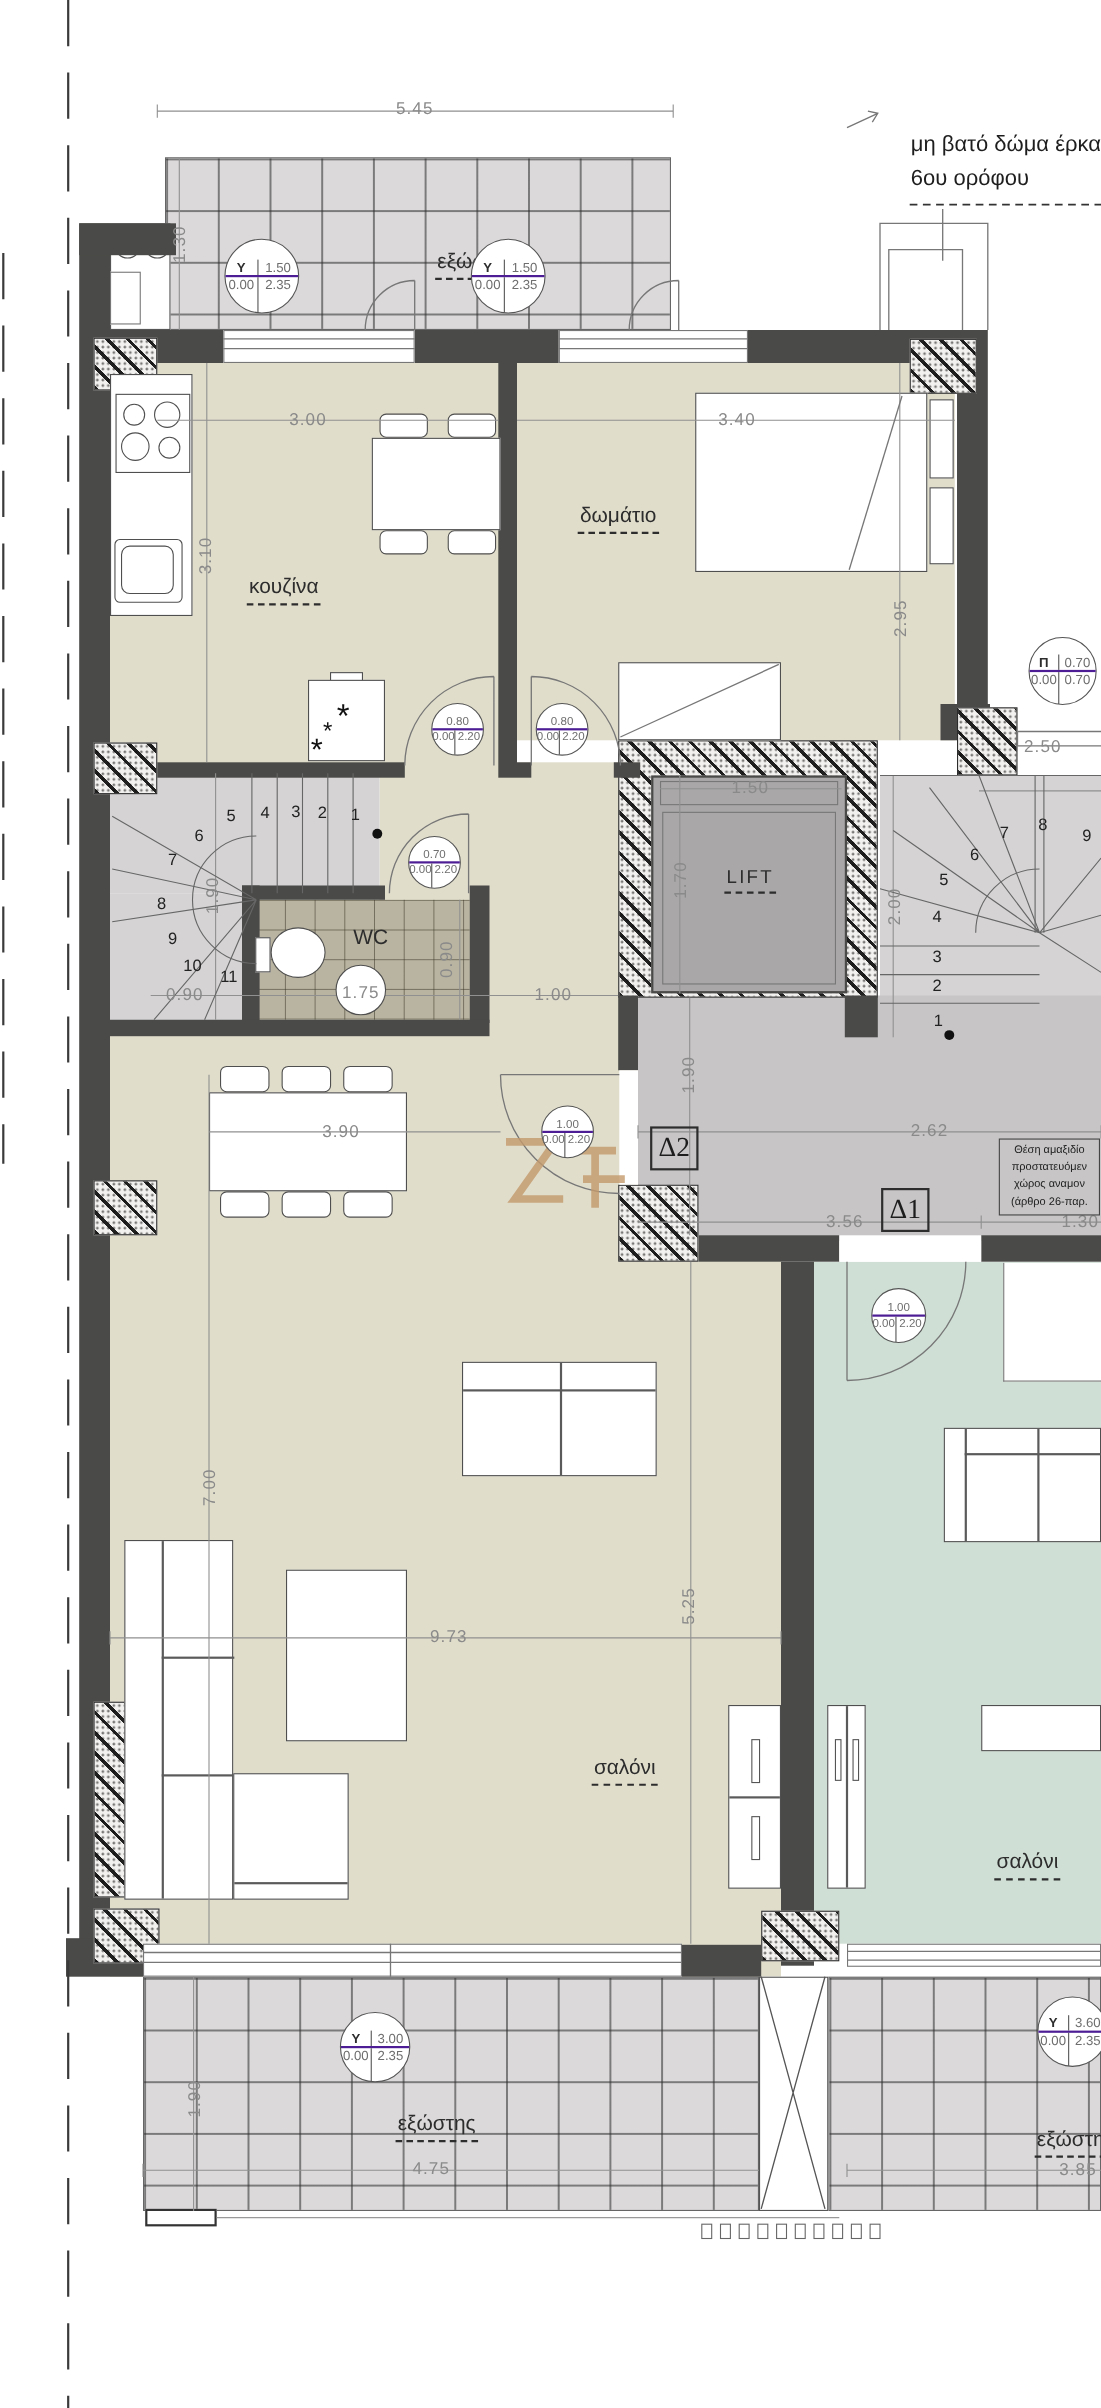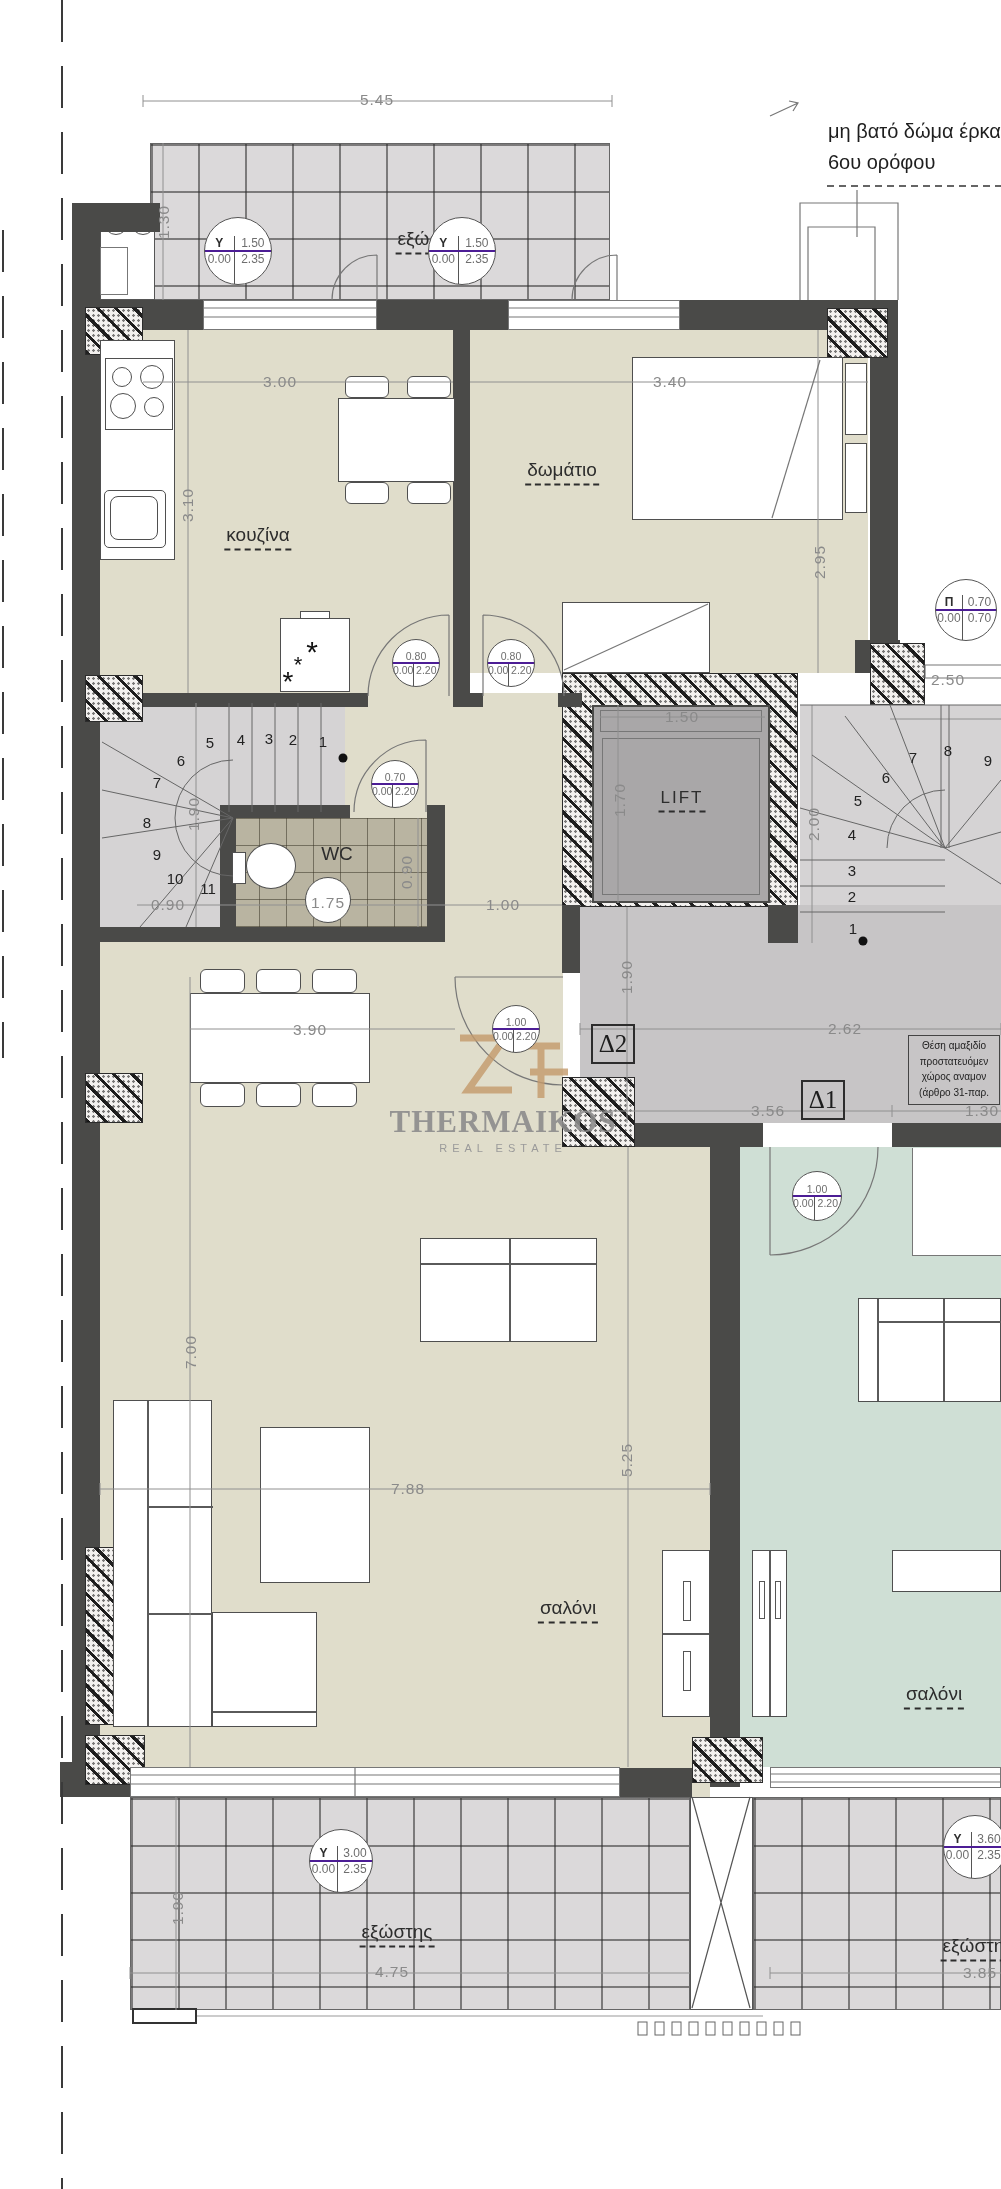--- a/index.html
+++ b/index.html
@@ -295,31 +295,26 @@
       <path d="M460,1038 H505 L468,1090 H512"></path>
       <path d="M522,1046 H560 M541,1046 V1098 M530,1072 H568"></path>
     </g>
   </svg>
 
   <div id="roof-note">
     <div>μη βατό δώμα έρκα</div>
     <div>6ου ορόφου</div>
   </div>
 
-  <div id="watermark">
-    <div style="height:92px;"></div>
-    <div id="wm-brand">THERMAIKOS</div>
-    <div id="wm-tag">REAL ESTATE</div>
-  </div>
 
   <div id="info-box">
       <div>Θέση αμαξιδίο</div>
       <div>προστατευόμεν</div>
       <div>χώρος αναμον</div>
-      <div>(άρθρο 31-παρ.</div>
+      <div>(άρθρο 26-παρ.</div>
     </div>
 
   <div id="overlay">
       <div class="label" style="left: 433px; top: 241px;"><span class="u">εξώστης</span></div>
       <div class="label" style="left: 258px; top: 537px;"><span class="u">κουζίνα</span></div>
       <div class="label" style="left: 562px; top: 472px;"><span class="u">δωμάτιο</span></div>
       <div class="label" style="left: 337px; top: 855px;"><span class="plain">WC</span></div>
       <div class="label" style="left: 682px; top: 800px; font-size: 17px;"><span class="u lift-label">LIFT</span></div>
       <div class="label" style="left: 568px; top: 1610px;"><span class="u">σαλόνι</span></div>
       <div class="label" style="left: 934px; top: 1696px;"><span class="u">σαλόνι</span></div>
@@ -339,21 +334,21 @@
       <div class="dim" style="left: 168px; top: 905px;">0.90</div>
       <div class="dim" style="left: 328px; top: 903px;">1.75</div>
       <div class="dim rot" style="left: 407px; top: 872px;">0.90</div>
       <div class="dim" style="left: 503px; top: 905px;">1.00</div>
       <div class="dim" style="left: 310px; top: 1030px;">3.90</div>
       <div class="dim rot" style="left: 627px; top: 977px;">1.90</div>
       <div class="dim" style="left: 845px; top: 1029px;">2.62</div>
       <div class="dim" style="left: 768px; top: 1111px;">3.56</div>
       <div class="dim" style="left: 982px; top: 1111px;">1.30</div>
       <div class="dim rot" style="left: 191px; top: 1352px;">7.00</div>
-      <div class="dim" style="left: 408px; top: 1489px;">7.88</div>
+      <div class="dim" style="left: 408px; top: 1489px;">9.73</div>
       <div class="dim rot" style="left: 627px; top: 1460px;">5.25</div>
       <div class="dim rot" style="left: 178px; top: 1908px;">1.90</div>
       <div class="dim" style="left: 392px; top: 1972px;">4.75</div>
       <div class="dim" style="left: 980px; top: 1973px;">3.85</div>
       <div class="marker" style="left: 204px; top: 217px; width: 68px; height: 68px; font-size: 12px;">
         <div class="trow">
           <div class="c1 letter">Y</div>
           <div class="c2">1.50</div>
         </div>
         <div class="brow">

